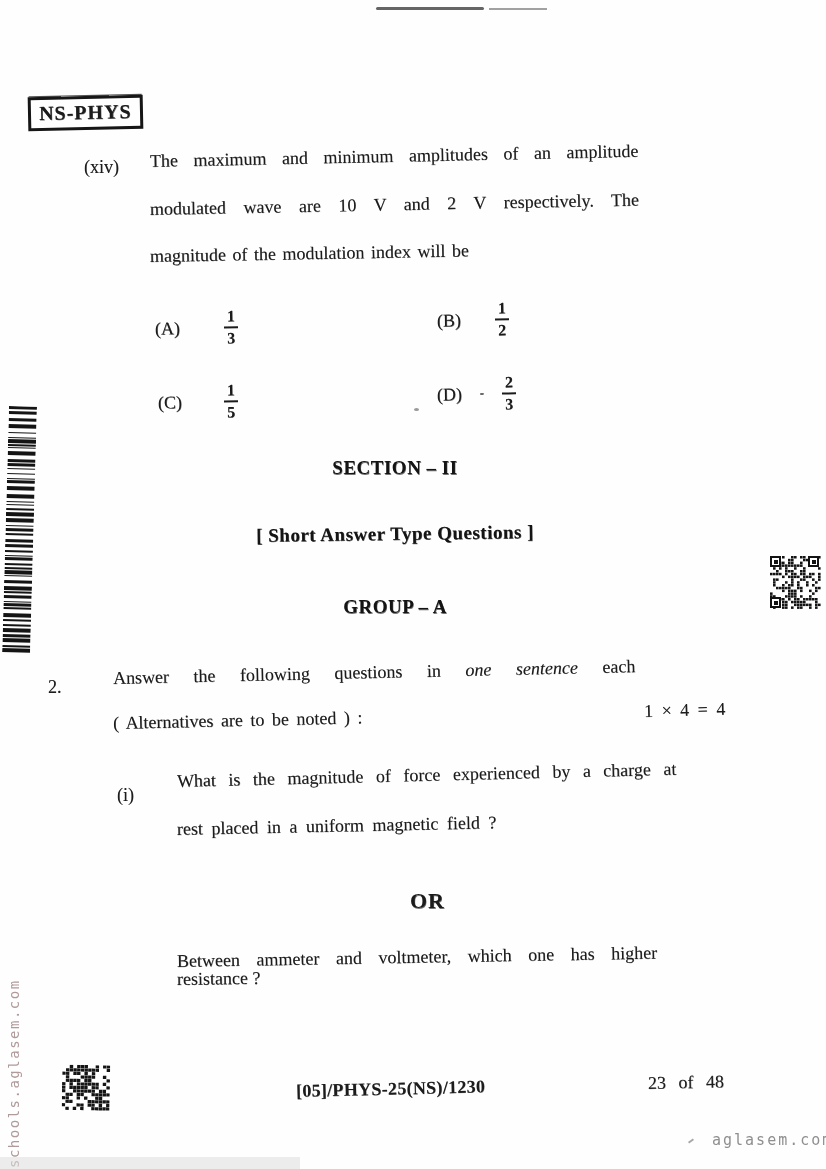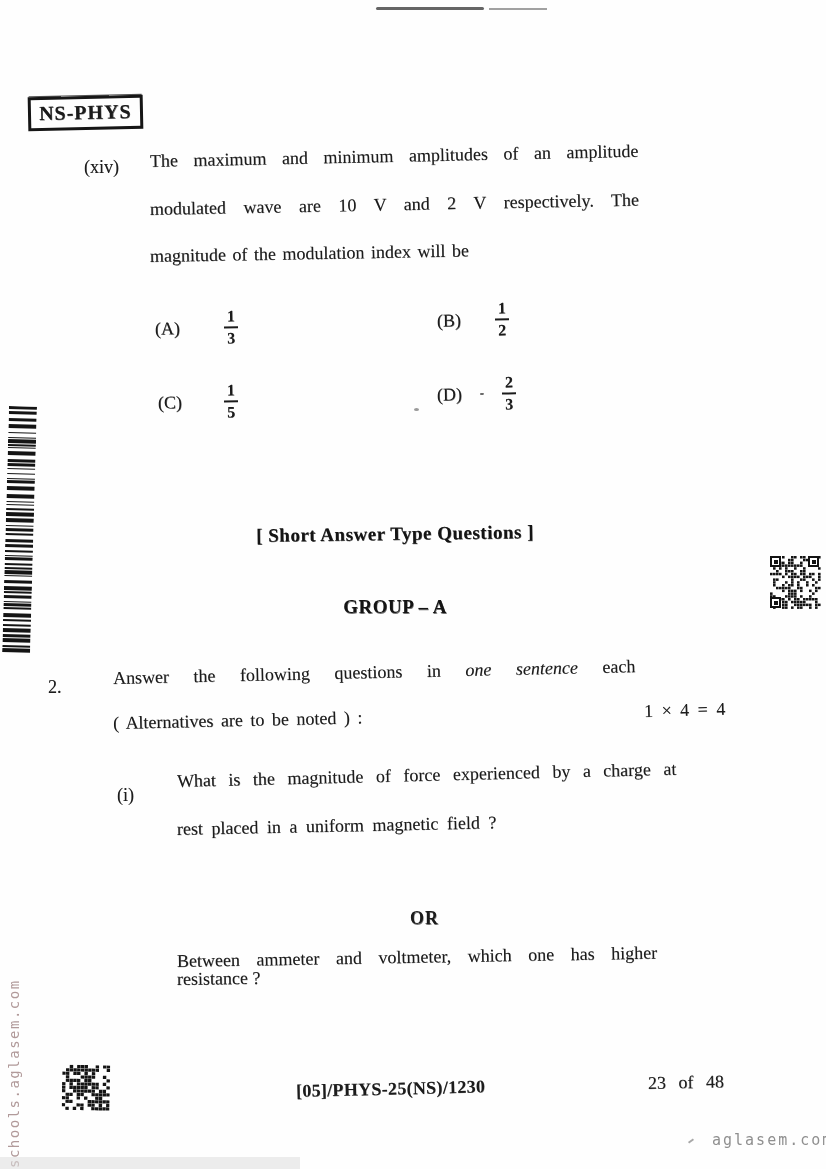--- a/index.html
+++ b/index.html
@@ -53,21 +53,21 @@
   
   .heading{
     position:absolute;left:0;width:790px;text-align:center;
     font-weight:bold;font-size:19px;letter-spacing:0.5px;
     color:#141414;text-shadow:0.5px 0.5px 0.6px rgba(0,0,0,0.55);
     white-space:nowrap;
   }
   .sec-heading{top:457px;}
   .sub-heading{top:523px;transform:rotate(-0.8deg);}
   .group-heading{top:596px;}
-  .or-heading{position:absolute;left:410px;top:908px;font-weight:bold;font-size:18px;letter-spacing:1px;text-shadow:0.5px 0.5px 0.6px rgba(0,0,0,0.55);}
+  .or-heading{position:absolute;left:410px;top:888px;font-weight:bold;font-size:22px;letter-spacing:1px;text-shadow:0.5px 0.5px 0.6px rgba(0,0,0,0.55);}
   
   .q2-number{left:48px;top:676px;}
   .q2-l1{left:113px;top:667px;word-spacing:20px;transform:rotate(-1.3deg);}
   .q2-l1 .em{font-style:italic;}
   .q2-l2{left:113px;top:712px;word-spacing:3px;transform:rotate(-1.3deg);}
   .q2-marks{left:644px;top:700px;word-spacing:4px;transform:rotate(-1.6deg);}
   .i-label{left:117px;top:784px;}
   .i-l1{left:177px;top:770px;word-spacing:8px;transform:rotate(-1.4deg);}
   .i-l2{left:177px;top:818px;word-spacing:4px;transform:rotate(-1.2deg);}
   .alt-l1{left:177px;top:950px;word-spacing:12px;transform:rotate(-1deg);}
@@ -138,20 +138,21 @@
   <div class="option opt-d">
     <span class="opt-label">(D)</span>
     <span class="dot-artifact"></span>
     <span class="frac">
       <span class="num">2</span>
       <span class="den">3</span>
     </span>
   </div>
   <div class="speck" style="left:414px;top:408px;width:5px;height:3px;"></div>
 
+  <div class="heading sec-heading">SECTION – II</div>
   <div class="heading sub-heading">[ Short Answer Type Questions ]</div>
   <div class="heading group-heading">GROUP – A</div>
 
   <div class="txt q2-number">2.</div>
   <div class="txt q2-l1">
     <span>Answer the following questions in</span>
     <span class="em">one sentence</span>
     <span>each</span>
   </div>
   <div class="txt q2-l2">( Alternatives are to be noted ) :</div>

